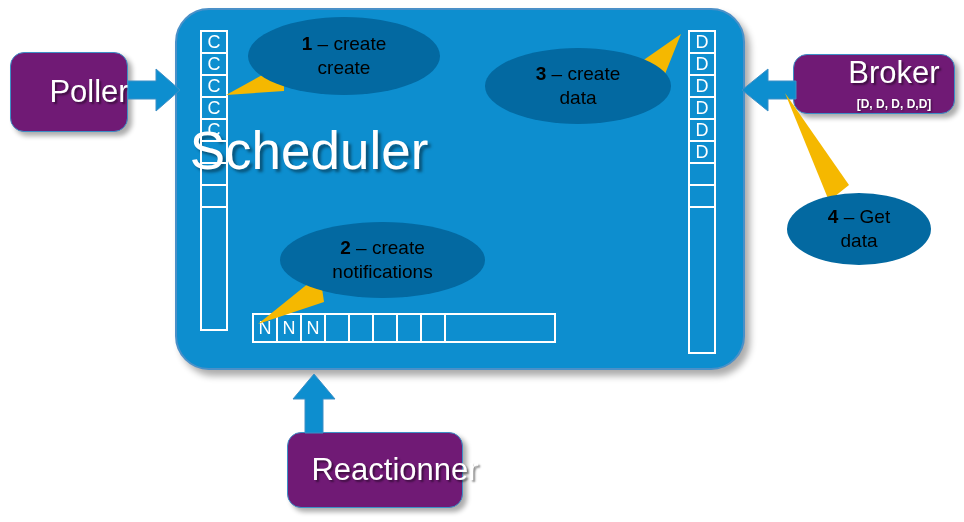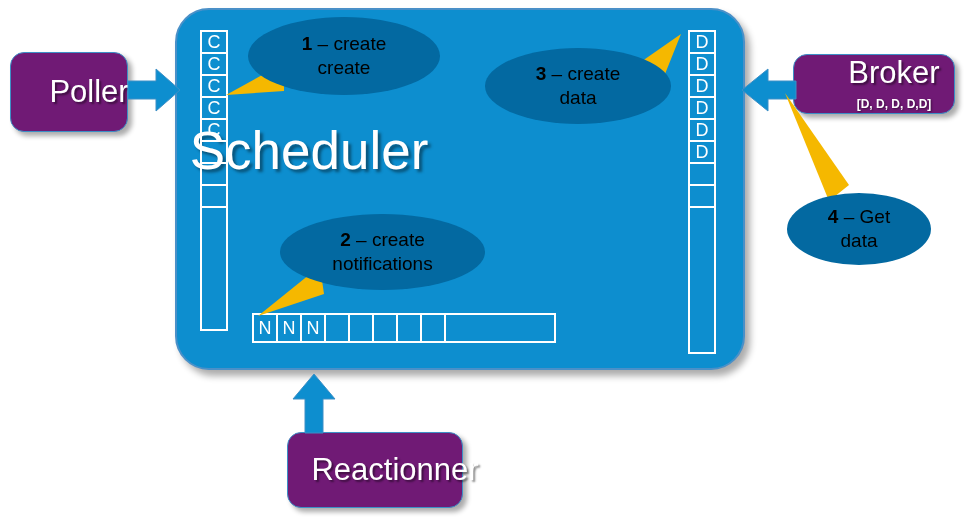--- a/index.html
+++ b/index.html
@@ -168,21 +168,21 @@
     font-size: 19px;
     line-height: 1.25;
     z-index: 2;
   }
   .callout .bubble b { font-weight: bold; }
   .callout .tail { position: absolute; z-index: 1; overflow: visible; }
 
   #callout1 { left: 248px; top: 17px; width: 200px; height: 90px; }
   #callout1 .bubble { width: 192px; height: 78px; }
 
-  #callout2 { left: 280px; top: 214px; width: 210px; height: 100px; }
+  #callout2 { left: 280px; top: 222px; width: 210px; height: 100px; }
   #callout2 .bubble { width: 205px; height: 76px; }
 
   #callout3 { left: 485px; top: 48px; width: 190px; height: 90px; }
   #callout3 .bubble { width: 186px; height: 76px; text-align: center; }
 
   #callout4 { left: 787px; top: 193px; width: 150px; height: 80px; }
   #callout4 .bubble { width: 144px; height: 72px; }
 </style>
 </head>
 <body>

